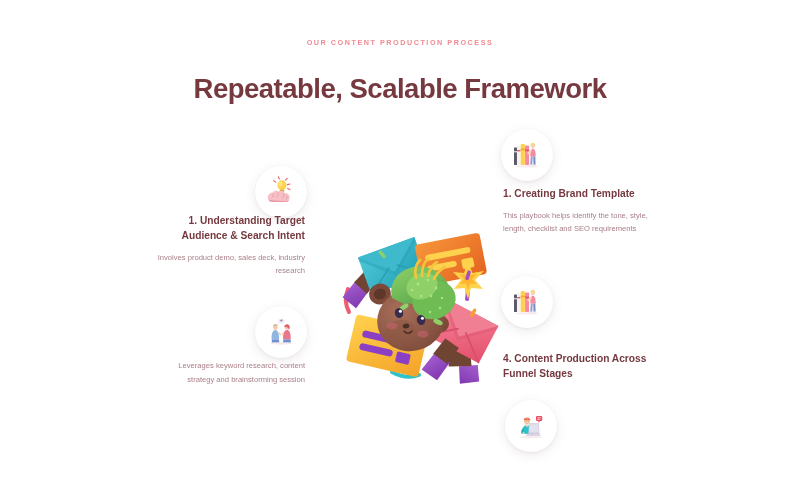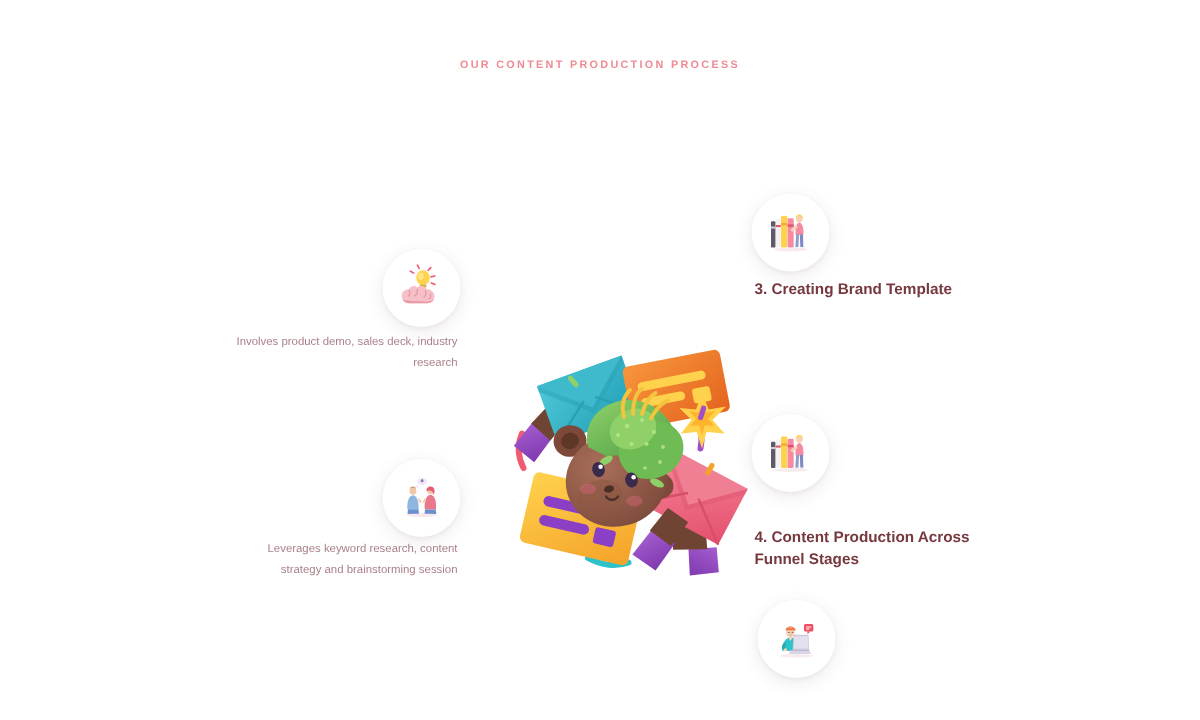--- a/index.html
+++ b/index.html
@@ -103,20 +103,21 @@
     display: block;
   }
 </style>
 </head>
 <body>
 
 <div class="stage">
 
   <div class="eyebrow">OUR CONTENT PRODUCTION PROCESS</div>
 
+  <h1 class="headline">Repeatable, Scalable Framework</h1>
 
   <div class="icon-badge" style="left:255px; top:166px;">
     <svg width="36" height="36" viewBox="0 0 36 36">
 
       <g stroke="#ef5b70" stroke-width="1.1" stroke-linecap="round">
         <line x1="16.4" y1="5.0" x2="15.3" y2="2.7"></line>
         <line x1="22.4" y1="6.2" x2="24.2" y2="4.4"></line>
         <line x1="24.4" y1="10.6" x2="26.9" y2="10.0"></line>
         <line x1="12.8" y1="8.1" x2="10.6" y2="6.8"></line>
         <line x1="24.6" y1="14.6" x2="27.0" y2="15.6"></line>
@@ -142,20 +143,21 @@
       <g stroke="#e295a2" stroke-width="0.75" fill="none" stroke-linecap="round">
         <path d="M9.6 19.6 C10.8 21.0 10.4 22.6 9.2 23.4"></path>
         <path d="M15.0 18.6 C15.7 20.4 14.9 22.2 13.6 23.2"></path>
         <path d="M20.6 19.8 C21.4 21.4 20.8 23.1 19.6 24.0"></path>
         <path d="M23.9 22.2 C24.4 23.5 23.9 24.7 23.0 25.3"></path>
       </g>
     </svg>
   </div>
 
   <div class="step left" style="left:155px; top:214px;">
+    <p class="step-title">1. Understanding Target Audience &amp; Search Intent</p>
     <p class="step-desc">Involves product demo, sales deck, industry research</p>
   </div>
 
   <div class="icon-badge" style="left:255px; top:306px;">
     <svg width="34" height="34" viewBox="0 0 34 34">
 
       <ellipse cx="17.4" cy="6.0" rx="3.3" ry="2.5" fill="#efeaf6"></ellipse>
       <path d="M16.4 6.0 l1.0 -2.0 l1.0 2.0 z" fill="#8d7ab8"></path>
       <circle cx="17.4" cy="5.6" r="0.9" fill="#8d7ab8"></circle>
       <circle cx="14.0" cy="9.2" r="0.9" fill="#efeaf6"></circle>
@@ -211,21 +213,22 @@
       <path d="M23.2 18.4 L25.3 18.4 L25.6 27.2 L23.6 27.2 Z" fill="#7b8ac4"></path>
 
       <rect x="19.6" y="26.6" width="3.0" height="1.4" rx="0.6" fill="#f3f1f4"></rect>
       <rect x="23.2" y="26.6" width="3.0" height="1.4" rx="0.6" fill="#f3f1f4"></rect>
 
       <ellipse cx="17.0" cy="28.4" rx="11.5" ry="1.2" fill="#f0d7de" opacity="0.5"></ellipse>
     </svg>
   </div>
 
   <div class="step right" style="left:503px; top:187px;">
-    <p class="step-title">3. Creating Brand Template</p>
+    <p class="step-title">1. Creating Brand Template</p>
+    <p class="step-desc">This playbook helps identify the tone, style, length, checklist and SEO requirements</p>
   </div>
 
   <div class="icon-badge" style="left:501px; top:276px;">
     <svg width="34" height="34" viewBox="0 0 34 34">
       <rect x="4.0" y="9.5" width="3.0" height="17.5" rx="0.6" fill="#5e5a66"></rect>
       <rect x="4.0" y="13.0" width="3.0" height="1.4" fill="#cfcad6"></rect>
       <rect x="7.2" y="8.0" width="3.3" height="19.0" rx="0.6" fill="#f3f1f4"></rect>
       <rect x="7.2" y="12.0" width="3.3" height="1.4" fill="#e05a6b"></rect>
       <rect x="10.7" y="6.0" width="4.2" height="21.0" rx="0.8" fill="#ffd24d"></rect>
       <rect x="10.7" y="10.6" width="4.2" height="1.6" fill="#f4a73a"></rect>

